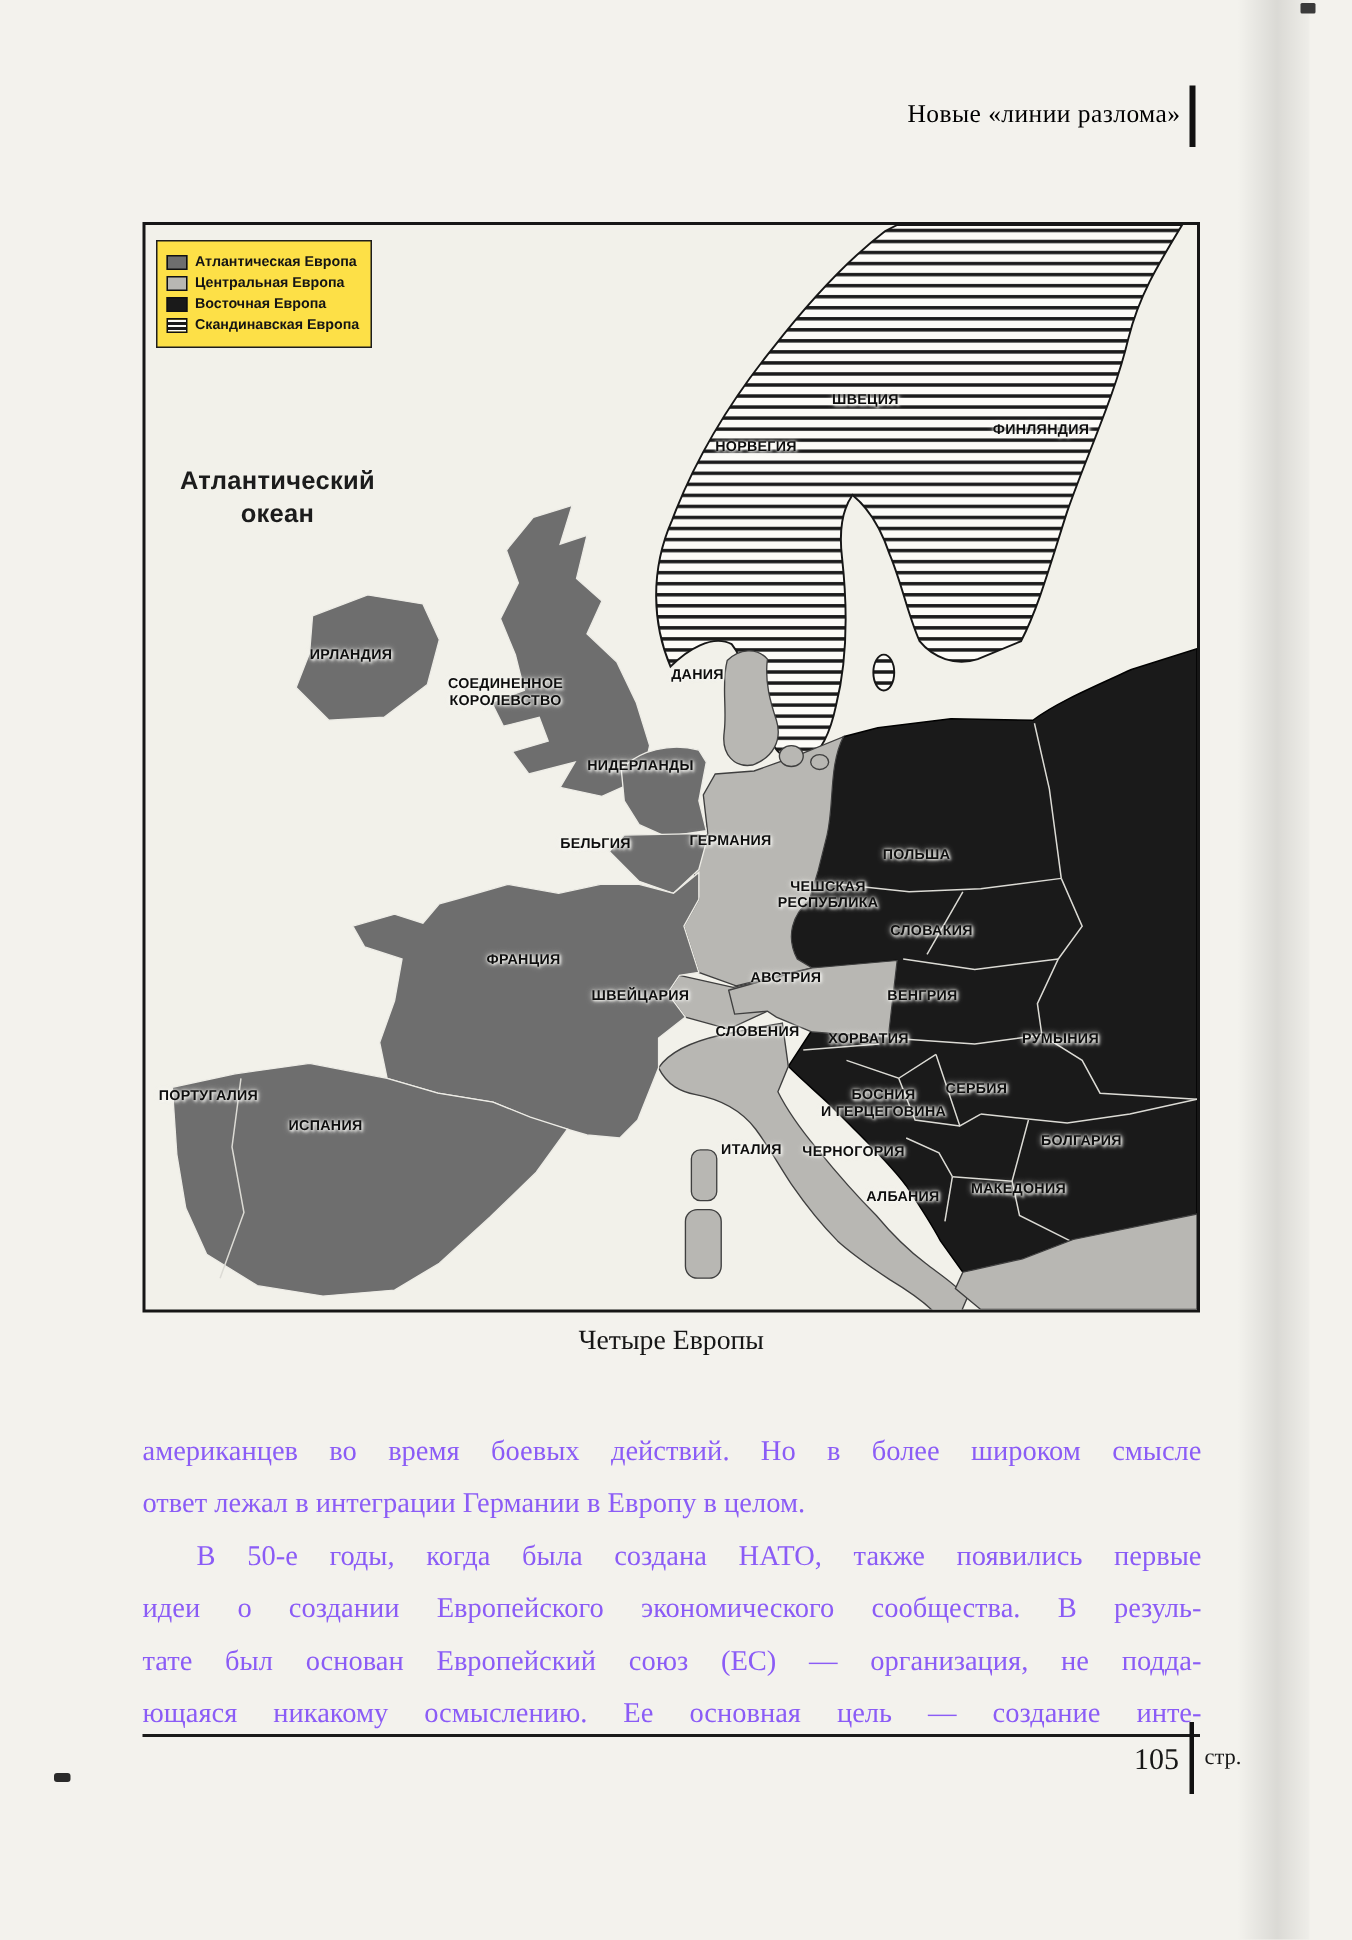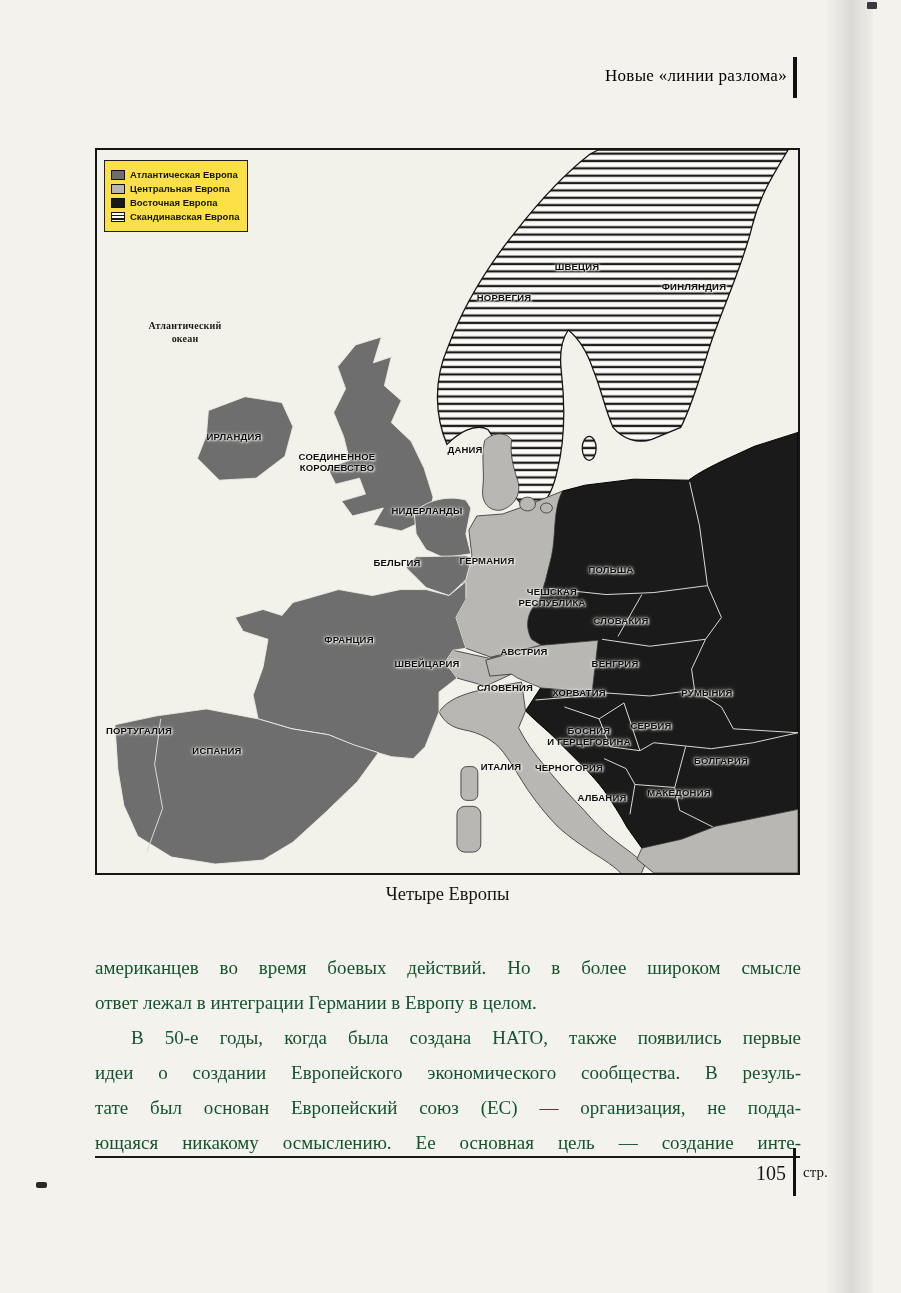--- a/index.html
+++ b/index.html
@@ -31,39 +31,39 @@
   .eastern { fill:var(--c-eastern,#1a1a1a); stroke:#000; stroke-width:1; }
   .central { fill:var(--c-central,#b8b7b3); stroke:#3f3f3f; stroke-width:.9; }
   .atlantic{ fill:var(--c-atlantic,#6e6e6e); stroke:#edece6; stroke-width:.9; }
   .borders-light path { fill:none; stroke:#dcdbd5; stroke-width:1; }
 
   .map-labels { position:absolute; inset:0; pointer-events:none; }
   .map-label { position:absolute; transform:translate(-50%,-50%);
     font-family:"Liberation Sans", sans-serif; font-weight:700; font-size:9.5px;
     line-height:1.18; color:#0e0e0e; text-align:center; white-space:pre-line; letter-spacing:.2px;
     text-shadow:0 0 2px rgba(250,250,246,.95), 0 0 4px rgba(250,250,246,.85), 1px 1px 2px rgba(250,250,246,.9); }
-  .map-label.ocean { font-size:10px; line-height:1.3; text-shadow:none; color:#1c1c1c;font-family:Liberation Serif, serif; }
+  .map-label.ocean { font-size:17px; line-height:1.3; text-shadow:none; color:#1c1c1c; }
 
   .legend { position:absolute; left:7px; top:10px; background:#fde047; border:1.5px solid #1d1d1d;
     padding:5px 8px 6px 6px; }
   .legend-row { display:flex; align-items:center; gap:5px; margin:3px 0; }
   .sw { width:14px; height:10px; border:1px solid #111; flex:0 0 auto; }
   .sw-atlantic { background:var(--c-atlantic,#6e6e6e); }
   .sw-central  { background:var(--c-central,#b8b7b3); }
   .sw-eastern  { background:var(--c-eastern,#1a1a1a); }
   .sw-scandinavian { background:repeating-linear-gradient(to bottom,
       var(--c-stripe_bg,#fcfbf7) 0 1.8px, var(--c-stripe_fg,#1a1a1a) 1.8px 3.4px); }
   .legend-label { font-family:"Liberation Sans", sans-serif; font-weight:700; font-size:9.5px; color:#141414; }
 
   .map-caption { position:absolute; left:95px; top:884px; width:705px; text-align:center;
     font-size:18.5px; color:#161616; }
 
   
   .body-text { position:absolute; left:95px; top:950px; width:706px;
-    font-size:19px; line-height:35px; color:#14532d; }
+    font-size:19px; line-height:35px; color:#8b5cf6; }
   .body-line { }
   .body-line.justify { text-align:justify; text-align-last:justify; }
   .body-line.indent { text-indent:36px; }
 
   
   .footer-rule { position:absolute; left:95px; top:1156px; width:705px; height:2px; background:#1a1a1a; }
   .footer-bar { position:absolute; left:793px; top:1148px; width:3px; height:48px; background:#111; }
   .footer-page-number { position:absolute; right:115px; top:1162px; font-size:20px; color:#161616; }
   .footer-page-label { position:absolute; left:803px; top:1164px; font-size:15px; color:#161616; }
 </style>

